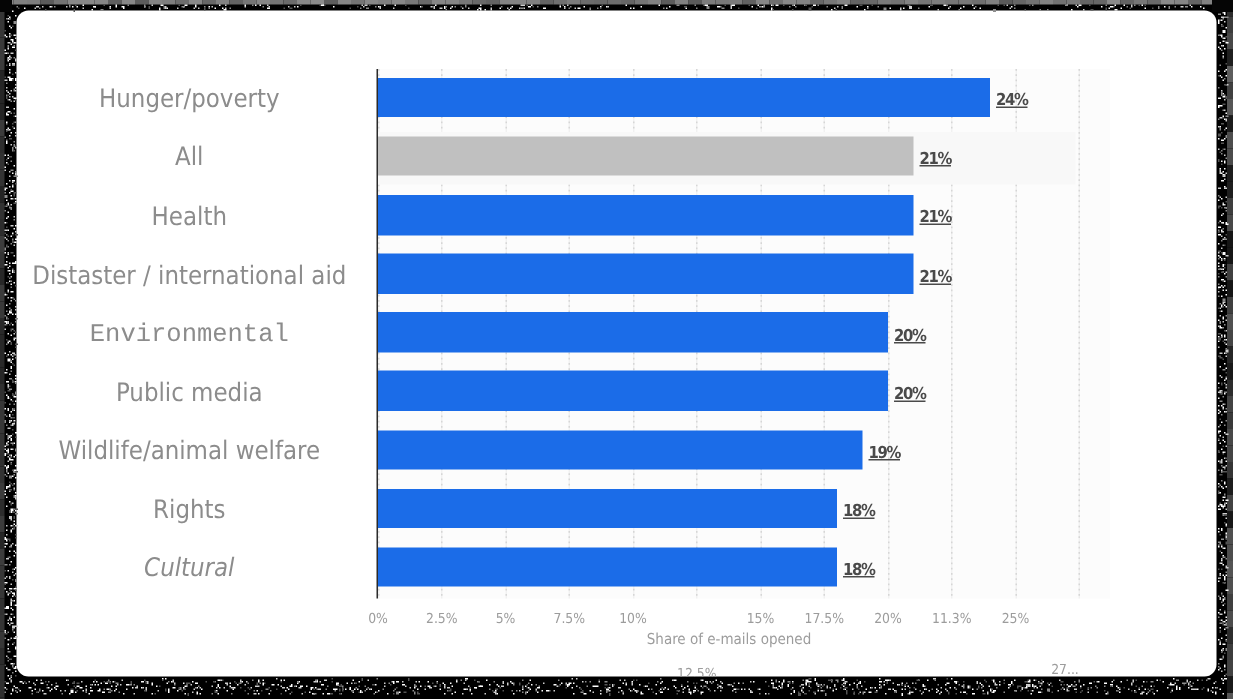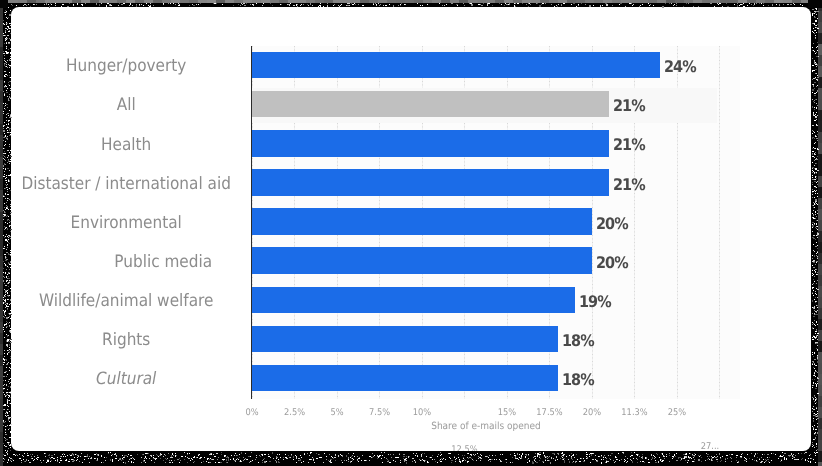--- a/index.html
+++ b/index.html
@@ -23,21 +23,21 @@
         background:#fcfcfc;}
   .bar{position:absolute;height:26.5px;background:#1b6ce8;}
   .bar.grey{background:#c0c0c0;}
   .rowhl{position:absolute;left:0;width:465px;background:#f8f8f8;}
   .vline{position:absolute;top:0;height:353px;width:1px;background-color:#f1f1f1;
          background-image:linear-gradient(to bottom,#d6d6d6 0 1px,rgba(0,0,0,0) 1px 3.5px);
          background-size:1px 3.5px;}
   #axis{position:absolute;left:240.2px;top:39px;width:1.3px;height:353px;background:#2b2b2b;}
   .catlabel{position:absolute;left:0;width:230.4px;text-align:center;color:#8c8c8c;
             font-size:17px;white-space:nowrap;line-height:11px;}
-  .vallabel{position:absolute;color:#4a4a4a;font-size:16px;font-weight:bold;white-space:nowrap;line-height:11px;letter-spacing:-0.9px;}
+  .vallabel{position:absolute;color:#4a4a4a;font-size:11px;font-weight:bold;white-space:nowrap;line-height:11px;letter-spacing:-0.9px;text-decoration:underline;}
   .ticklabel{position:absolute;color:#9c9c9c;font-size:9.2px;white-space:nowrap;line-height:10px;
              transform:translateX(-50%);}
   #xtitle{position:absolute;color:#9c9c9c;font-size:10px;text-align:center;line-height:10px;}
 </style>
 </head>
 <body>
 
 <div id="frame">
   <svg id="chrome" width="822" height="466">
       <rect x="0" y="0" width="9" height="3" fill="rgb(133,133,133)"></rect>
@@ -253,24 +253,24 @@
       <div class="bar grey" style="left: 241px; top: 83.925px; width: 357px;"></div>
       <div class="catlabel" style="top: 93.475px; left: 0px;">All</div>
       <div class="vallabel" style="left: 602px; top: 93.325px;">21%</div>
       <div class="bar" style="left: 241px; top: 123.05px; width: 357px;"></div>
       <div class="catlabel" style="top: 132.6px; left: 0px;">Health</div>
       <div class="vallabel" style="left: 602px; top: 132.45px;">21%</div>
       <div class="bar" style="left: 241px; top: 162.175px; width: 357px;"></div>
       <div class="catlabel" style="top: 171.725px; left: 0px;">Distaster / international aid</div>
       <div class="vallabel" style="left: 602px; top: 171.575px;">21%</div>
       <div class="bar" style="left: 241px; top: 201.3px; width: 340px;"></div>
-      <div class="catlabel" style="top: 210.85px; left: 0px;">Environmental</div>
+      <div class="catlabel" style="top: 210.85px; left: 0px; font-family: Liberation Mono, monospace;">Environmental</div>
       <div class="vallabel" style="left: 585px; top: 210.7px;">20%</div>
       <div class="bar" style="left: 241px; top: 240.425px; width: 340px;"></div>
-      <div class="catlabel" style="top: 249.975px; left: 0px; padding-left: 37px;">Public media</div>
+      <div class="catlabel" style="top: 249.975px; left: 0px;">Public media</div>
       <div class="vallabel" style="left: 585px; top: 249.825px;">20%</div>
       <div class="bar" style="left: 241px; top: 279.55px; width: 323px;"></div>
       <div class="catlabel" style="top: 289.1px; left: 0px;">Wildlife/animal welfare</div>
       <div class="vallabel" style="left: 568px; top: 288.95px;">19%</div>
       <div class="bar" style="left: 241px; top: 318.675px; width: 306px;"></div>
       <div class="catlabel" style="top: 328.225px; left: 0px;">Rights</div>
       <div class="vallabel" style="left: 551px; top: 328.075px;">18%</div>
       <div class="bar" style="left: 241px; top: 357.8px; width: 306px;"></div>
       <div class="catlabel" style="top: 367.35px; left: 0px; font-style: italic;">Cultural</div>
       <div class="vallabel" style="left: 551px; top: 367.2px;">18%</div>

